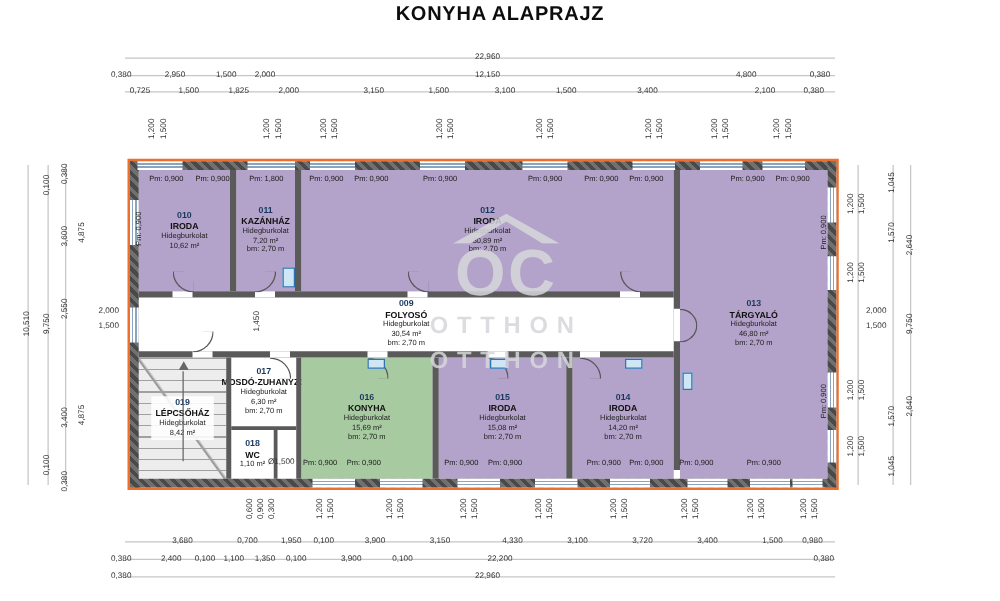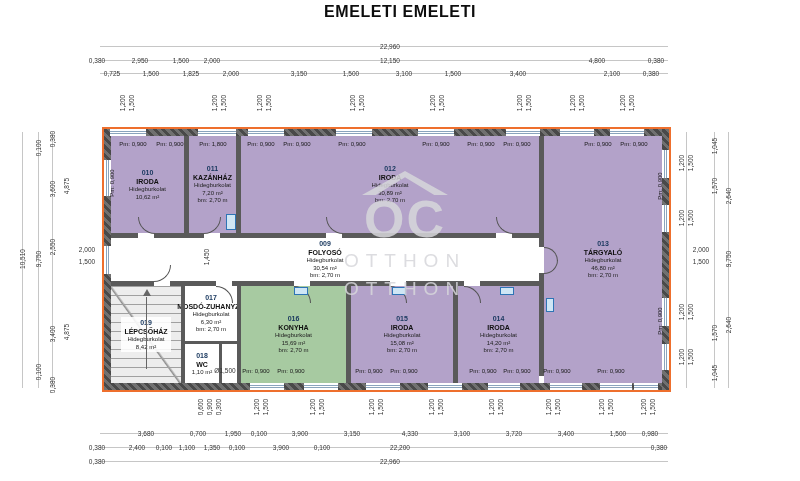--- a/index.html
+++ b/index.html
@@ -37,37 +37,37 @@
           background-image:repeating-linear-gradient(to bottom,#a0a0a0 0 1px,transparent 1px 9px),
                            linear-gradient(to top right,transparent 48%,#8d8d8d 49%,transparent 51%)}
   .stair-line{position:absolute;background:#666;z-index:2}
   .stair-head{position:absolute;width:0;height:0;border-left:4px solid transparent;
               border-right:4px solid transparent;border-bottom:7px solid #666;z-index:2}
   
   .wm{position:absolute;z-index:5;text-align:center;color:#d7d7db;opacity:.85}
   .wm-roof{margin:0 auto;width:86px;height:24px;background:#d7d7db;
            clip-path:polygon(0 100%,50% 0,100% 100%,84% 100%,50% 26%,16% 100%)}
   .wm-oc{font-size:52px;font-weight:bold;line-height:.95;letter-spacing:2px}
-  .wm-t1,.wm-t2{font-size:19px;font-weight:normal;letter-spacing:7px;margin-top:6px}
+  .wm-t1,.wm-t2{font-size:19px;font-weight:bold;letter-spacing:7px;margin-top:6px}
   
   .anno{position:absolute;left:0;top:0;width:800px;height:481px;z-index:8;pointer-events:none}
   .dim,.pm{position:absolute;transform:translate(-50%,-50%);white-space:nowrap;z-index:9}
   .dim{font-size:6.5px;color:#333}
   .pm{font-size:6px;color:#1a1a1a}
   .rot{transform:translate(-50%,-50%) rotate(-90deg)}
   .dlh,.dlv{position:absolute;background:#c6c6c6;z-index:0}
   .dlh{height:1px}
   .dlv{width:1px}
 </style>
 </head>
 <body>
 
 <div class="sheet">
 
-  <div class="title">EMELETI EMELETI</div>
+  <div class="title">KONYHA ALAPRAJZ</div>
 
   <div class="dlh" style="left:100px;top:46px;width:568px"></div>
   <div class="dlh" style="left:100px;top:60px;width:568px"></div>
   <div class="dlh" style="left:100px;top:73px;width:568px"></div>
   <div class="dlh" style="left:100px;top:433px;width:568px"></div>
   <div class="dlh" style="left:100px;top:447px;width:568px"></div>
   <div class="dlh" style="left:100px;top:461px;width:568px"></div>
   <div class="dlv" style="left:22px;top:132px;height:256px"></div>
   <div class="dlv" style="left:38px;top:132px;height:256px"></div>
   <div class="dlv" style="left:52px;top:132px;height:256px"></div>

